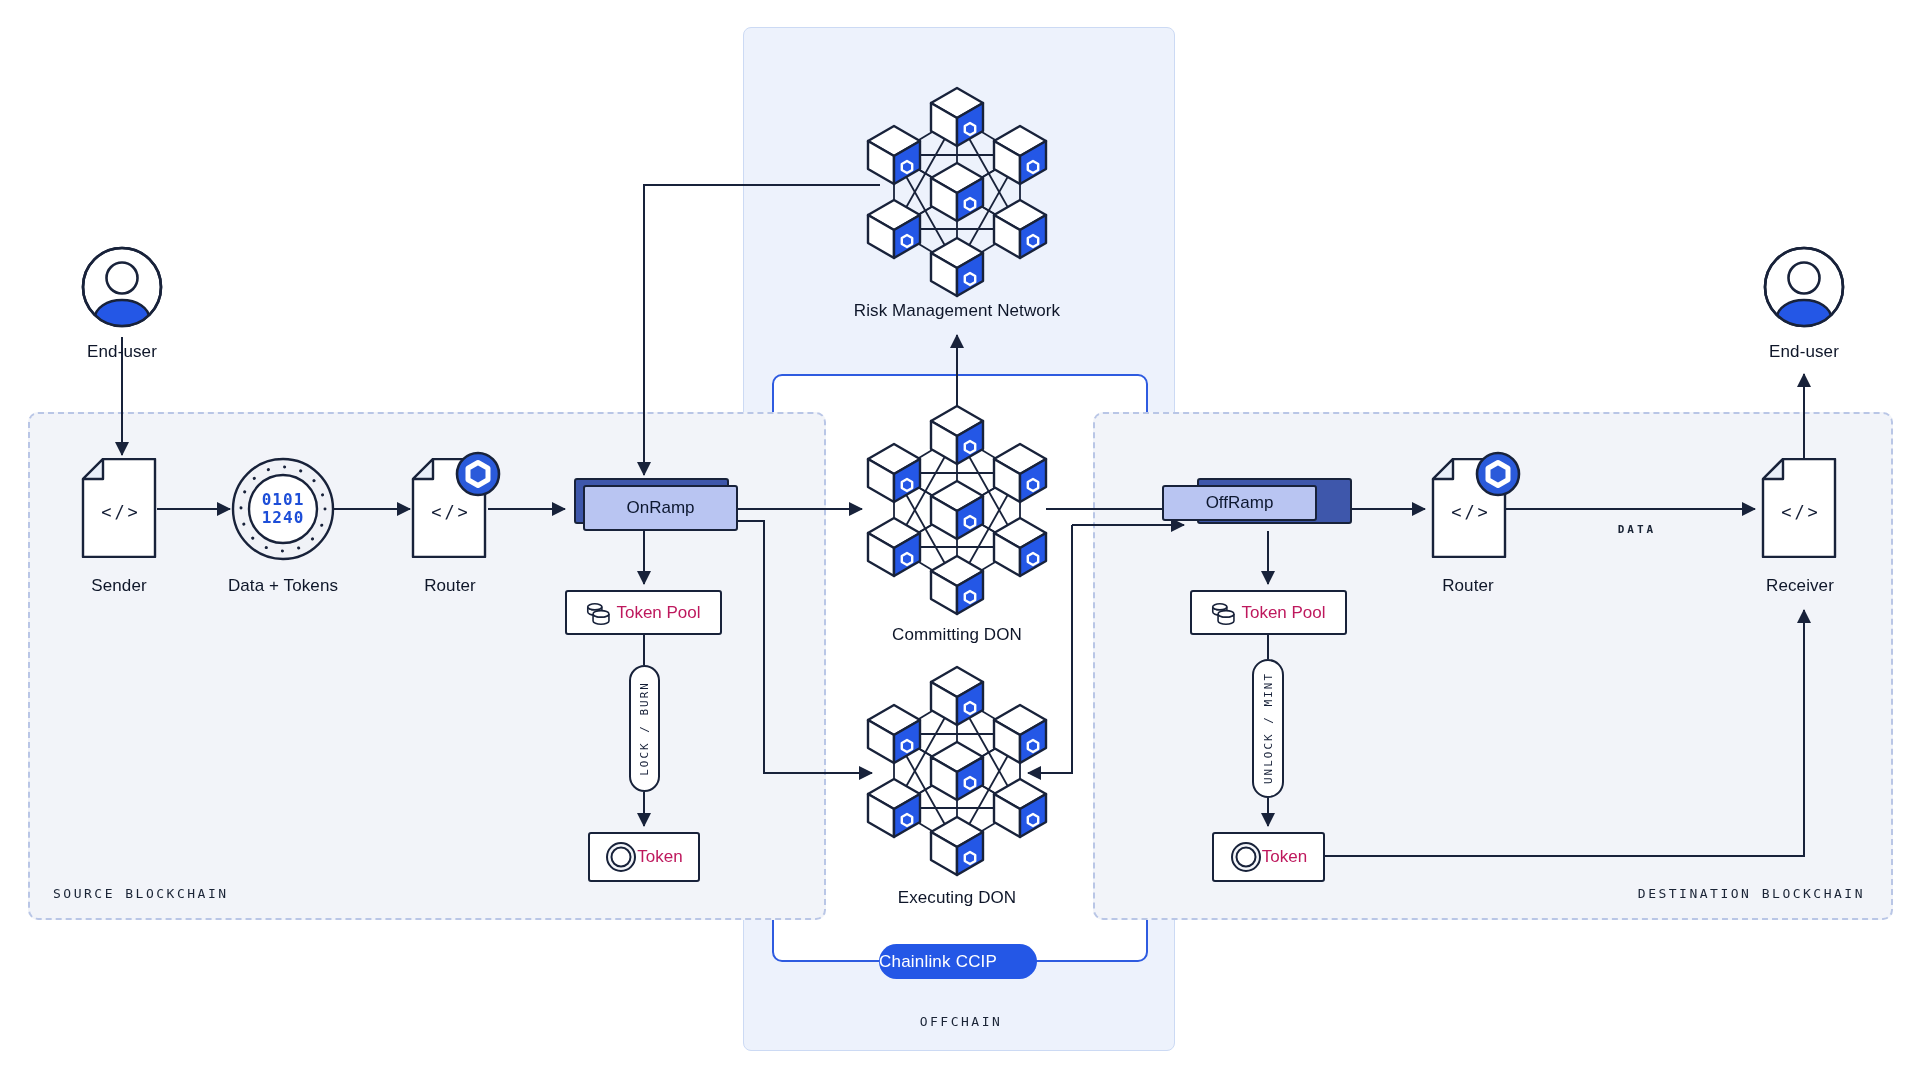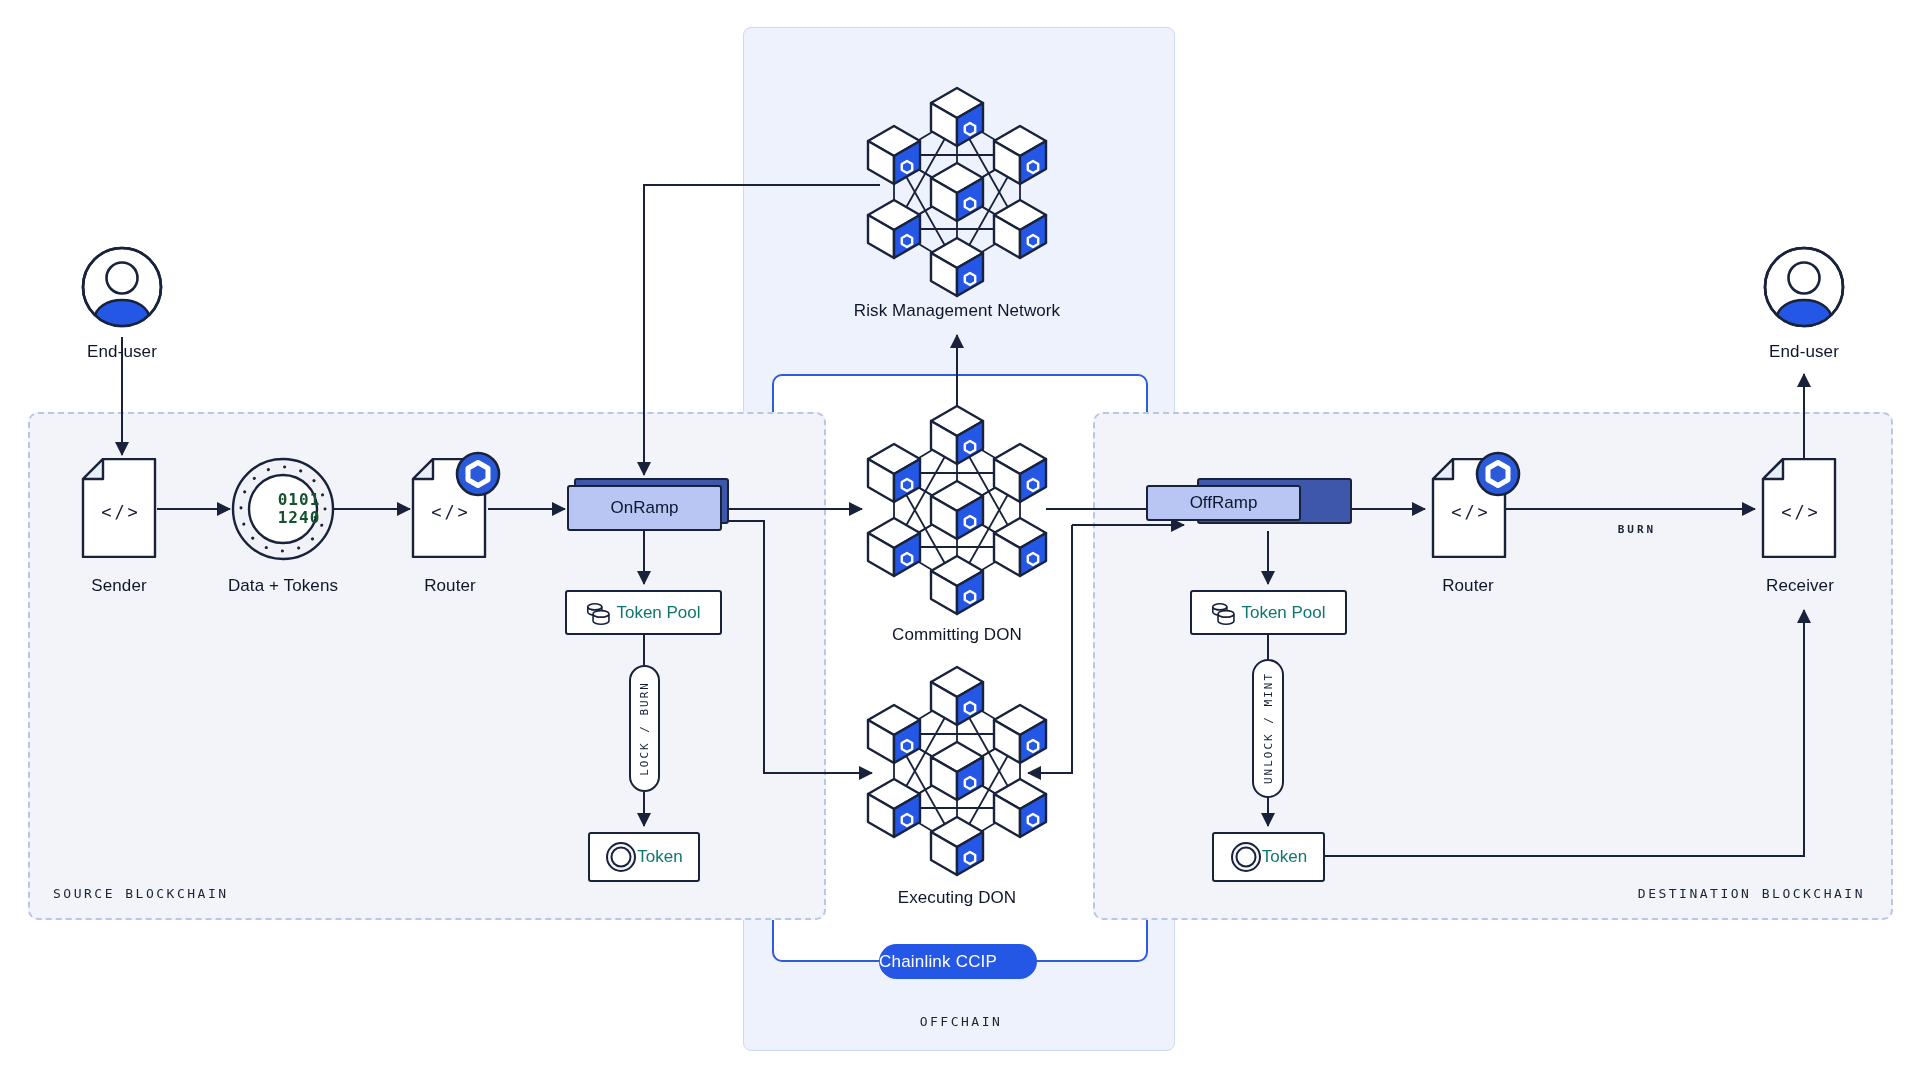--- a/index.html
+++ b/index.html
@@ -10,32 +10,32 @@
   .ccipbox{left:772px;top:374px;width:376px;height:588px;background:#ffffff;border:2px solid #2e5be0;}
   .dashed{background:#f2f4f9;border:2px dashed #b9c6e6;}
   .src{left:28px;top:412px;width:798px;height:508px;}
   .dst{left:1093px;top:412px;width:800px;height:508px;}
   svg.lines{position:absolute;left:0;top:0;pointer-events:none;}
   .node-label{position:absolute;transform:translateX(-50%);font-size:17px;white-space:nowrap;
               color:#0e1629;letter-spacing:.1px;}
   .mono-label{position:absolute;font-family:"DejaVu Sans Mono",monospace;font-size:13px;
               letter-spacing:2.5px;color:#1a2436;white-space:nowrap;}
   .box{position:absolute;box-sizing:border-box;background:#fff;border:2px solid #18223a;border-radius:3px;
-       display:flex;align-items:center;justify-content:center;font-size:17px;color:#0f766e;}
+       display:flex;align-items:center;justify-content:center;font-size:17px;color:#be185d;}
   .ramp{position:absolute;box-sizing:border-box;border:2px solid #18223a;border-radius:3px;}
   .ramp-back{background:#3e57ab;}
   .ramp-front{background:#b9c5f2;display:flex;align-items:center;justify-content:center;
-              font-size:17px;color:#0d1830;}
+              font-size:17px;color:#0d1830;margin-left:16px;}
   .pill{position:absolute;box-sizing:border-box;background:#fff;border:2px solid #18223a;border-radius:18px;
         display:flex;align-items:center;justify-content:center;}
   .pill span{font-family:"DejaVu Sans Mono",monospace;font-size:11px;letter-spacing:2px;color:#131d35;
              writing-mode:vertical-rl;transform:rotate(180deg);white-space:nowrap;}
   .binary{position:absolute;left:283px;top:509px;transform:translate(-50%,-50%);text-align:center;
           font-family:"DejaVu Sans Mono",monospace;font-weight:bold;font-size:16px;line-height:18px;
-          letter-spacing:1px;color:#14532d;margin-left:16px;}
+          letter-spacing:1px;color:#1d4ed8;}
   .ccip-pill{position:absolute;left:879px;top:944px;width:158px;height:35px;background:#2457e6;
              border-radius:18px;display:flex;align-items:center;justify-content:flex-start;color:#fff;
              font-size:17px;letter-spacing:.2px;}
   .data-edge{position:absolute;left:1637px;top:523px;transform:translateX(-50%);
              font-family:"DejaVu Sans Mono",monospace;font-weight:bold;font-size:11px;letter-spacing:3px;color:#1a2436;}
   .absvg{position:absolute;}
 </style>
 </head>
 <body>
 
@@ -246,18 +246,18 @@
   <div class="node-label" style="left:957px;top:301px">Risk Management Network</div>
   <div class="node-label" style="left:957px;top:625px">Committing DON</div>
   <div class="node-label" style="left:957px;top:888px">Executing DON</div>
   <div class="node-label" style="left:122px;top:342px">End-user</div>
   <div class="node-label" style="left:119px;top:576px">Sender</div>
   <div class="node-label" style="left:283px;top:576px">Data + Tokens</div>
   <div class="node-label" style="left:450px;top:576px">Router</div>
   <div class="node-label" style="left:1468px;top:576px">Router</div>
   <div class="node-label" style="left:1800px;top:576px">Receiver</div>
   <div class="node-label" style="left:1804px;top:342px">End-user</div>
-  <div class="data-edge">BURN</div>
+  <div class="data-edge">DATA</div>
   <div class="mono-label" style="left:53px;top:886px">SOURCE BLOCKCHAIN</div>
   <div class="mono-label" style="right:55px;top:886px">DESTINATION BLOCKCHAIN</div>
   <div class="mono-label" style="left:961px;top:1014px;transform:translateX(-50%)">OFFCHAIN</div>
 
 </div>
 
 </body></html>

